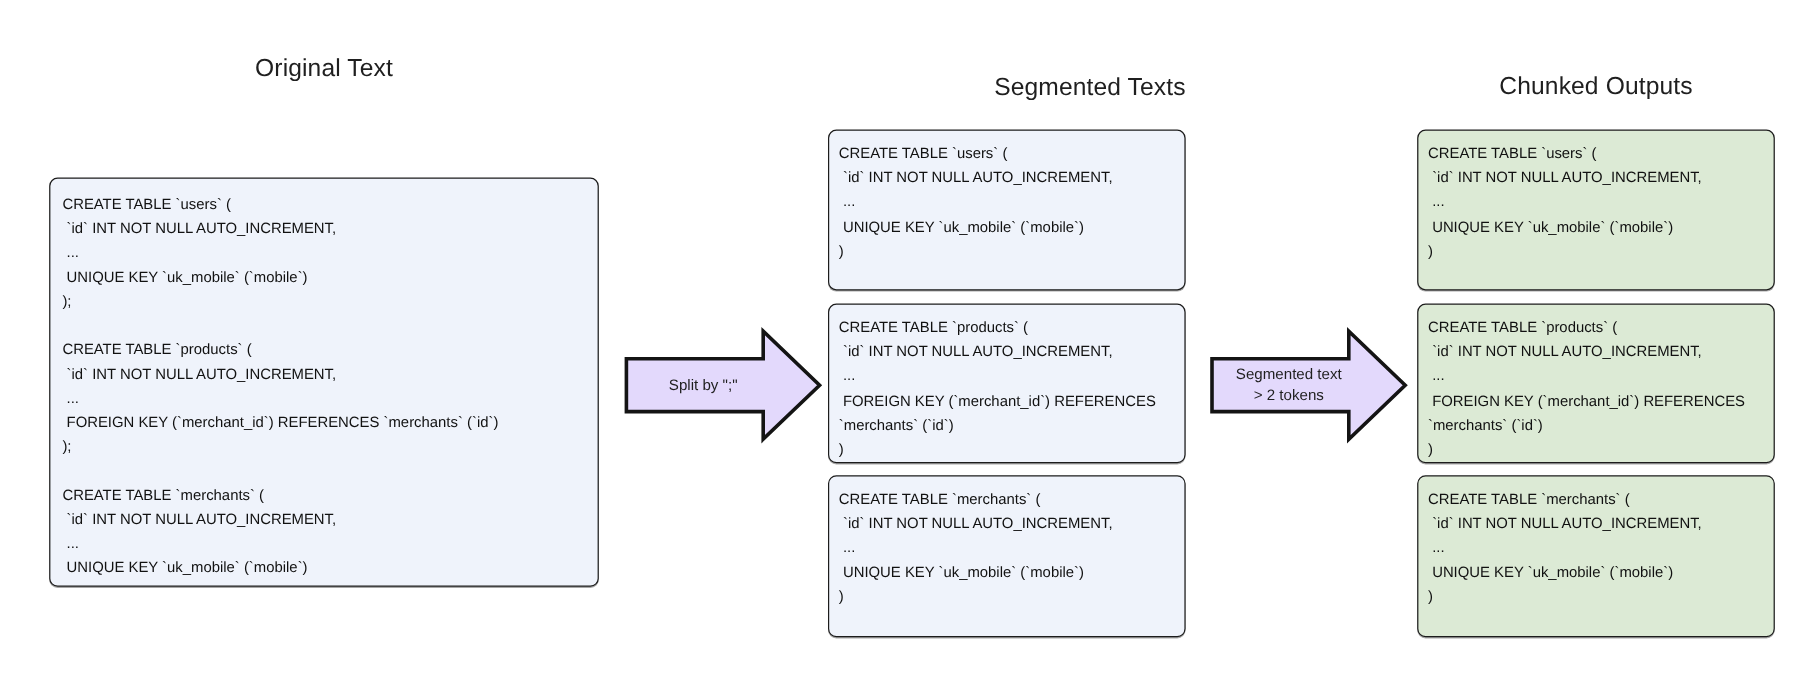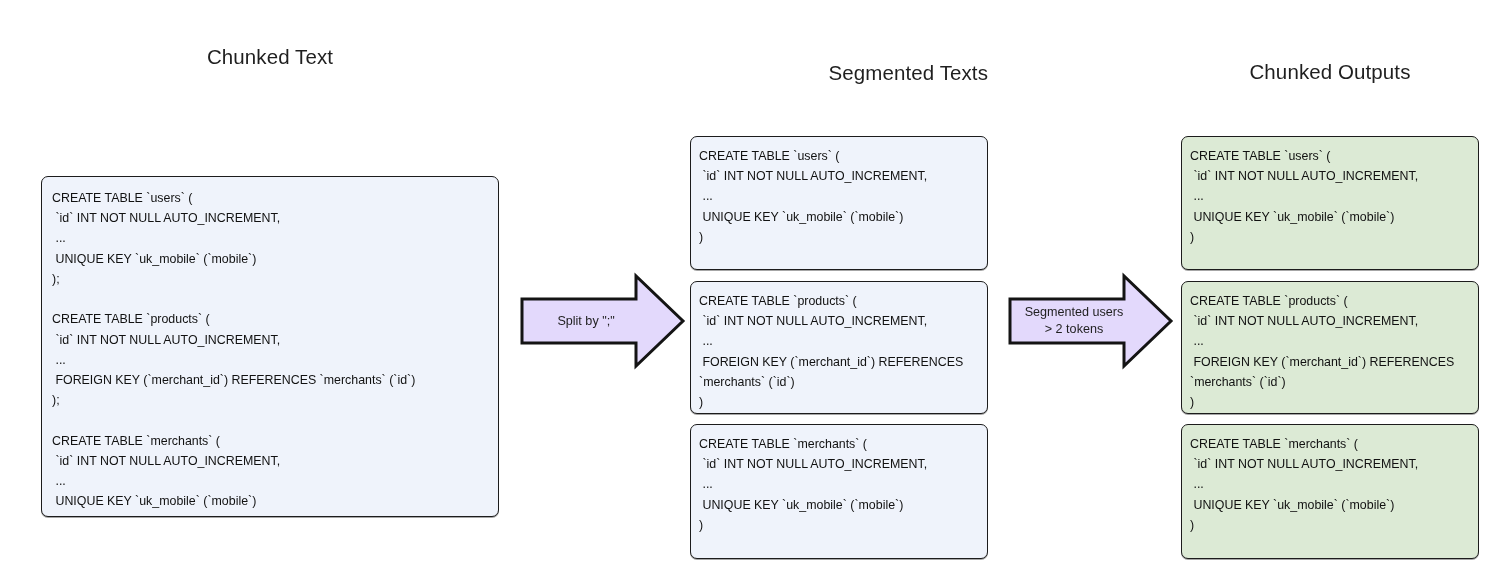--- a/index.html
+++ b/index.html
@@ -43,21 +43,20 @@
     border-radius: 7px;
     padding: 9px 8px 8px 8px;
     font-size: 12.4px;
     line-height: 1.63;
     color: #111111;
     white-space: pre-wrap;
     word-break: break-word;
     overflow: hidden;
     font-family: "Liberation Sans", "DejaVu Sans", sans-serif;
     box-shadow: 0 1px 0 rgba(0,0,0,0.35);
-    margin-top: 28px;
   }
   .textbox.blue  { background: #eff3fb; }
   .textbox.green { background: #dcead5; }
 
   
   #box-original {
     left: 41px;
     top: 148px;
     width: 458px;
     height: 341px;
@@ -107,21 +106,21 @@
     text-align: center;
     pointer-events: none;
   }
   .arrow-label span { display: block; white-space: nowrap; }
 </style>
 </head>
 <body>
 
 <div id="canvas">
 
-  <div class="col-title" id="title-original">Chunked Text</div>
+  <div class="col-title" id="title-original">Original Text</div>
 
   <div class="col-title" id="title-segmented">Segmented Texts</div>
 
   <div class="col-title" id="title-chunked">Chunked Outputs</div>
 
   <div class="textbox blue" id="box-original">CREATE TABLE `users` (
  `id` INT NOT NULL AUTO_INCREMENT,
  ...
  UNIQUE KEY `uk_mobile` (`mobile`)
 );
@@ -145,21 +144,21 @@
     <div class="arrow-label">
       <span>Split by ";"</span>
     </div>
   </div>
 
   <div class="arrow-wrap" id="arrow-filter">
     <svg viewBox="0 0 166 100" xmlns="http://www.w3.org/2000/svg">
       <polygon points="2,28 116,28 116,5 163,50 116,95 116,72 2,72" fill="#e3d9fc" stroke="#141414" stroke-width="3" stroke-linejoin="miter"></polygon>
     </svg>
     <div class="arrow-label">
-      <span>Segmented users</span>
+      <span>Segmented text</span>
       <span>&gt; 2 tokens</span>
     </div>
   </div>
 
   <div class="textbox blue" id="seg-0">CREATE TABLE `users` (
  `id` INT NOT NULL AUTO_INCREMENT,
  ...
  UNIQUE KEY `uk_mobile` (`mobile`)
 )</div>
   <div class="textbox blue" id="seg-1">CREATE TABLE `products` (

